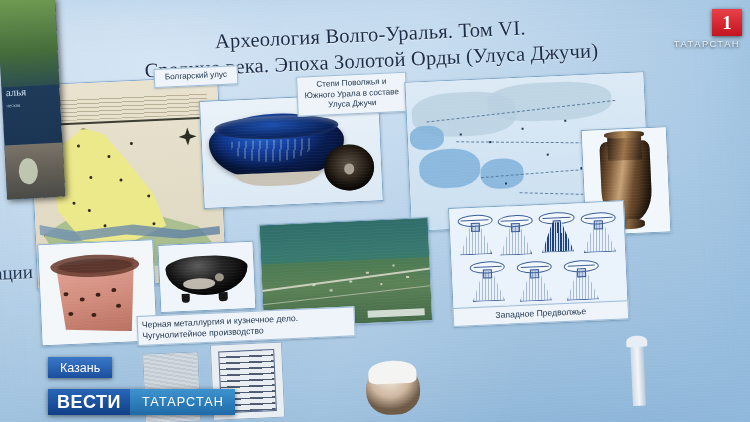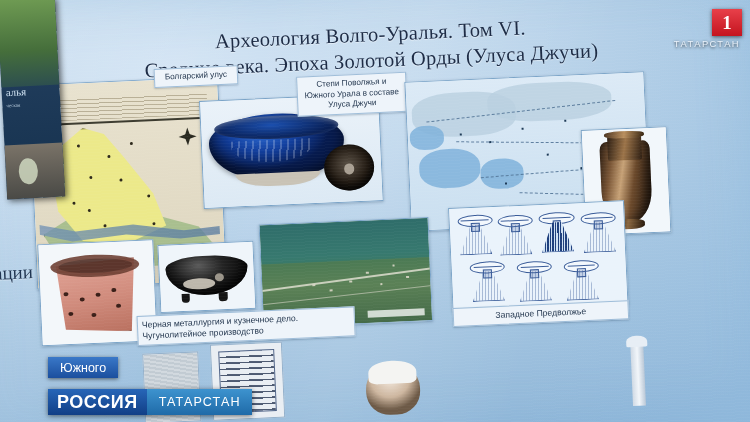--- a/index.html
+++ b/index.html
@@ -443,25 +443,25 @@
   <div class="leftword">ации</div>
 
   <div class="logo">
     <div class="l-red">
       <span>1</span>
     </div>
   </div>
   <div class="logo-sub">ТАТАРСТАН</div>
 
   <div class="city">
-    <span>Южного</span>
+    <span>Казань</span>
   </div>
 
   <div class="vesti">
     <div class="v1">
-      <span>РОССИЯ</span>
+      <span>ВЕСТИ</span>
     </div>
     <div class="v2">
       <span>ТАТАРСТАН</span>
     </div>
   </div>
 
 </div>
 
 </body></html>

